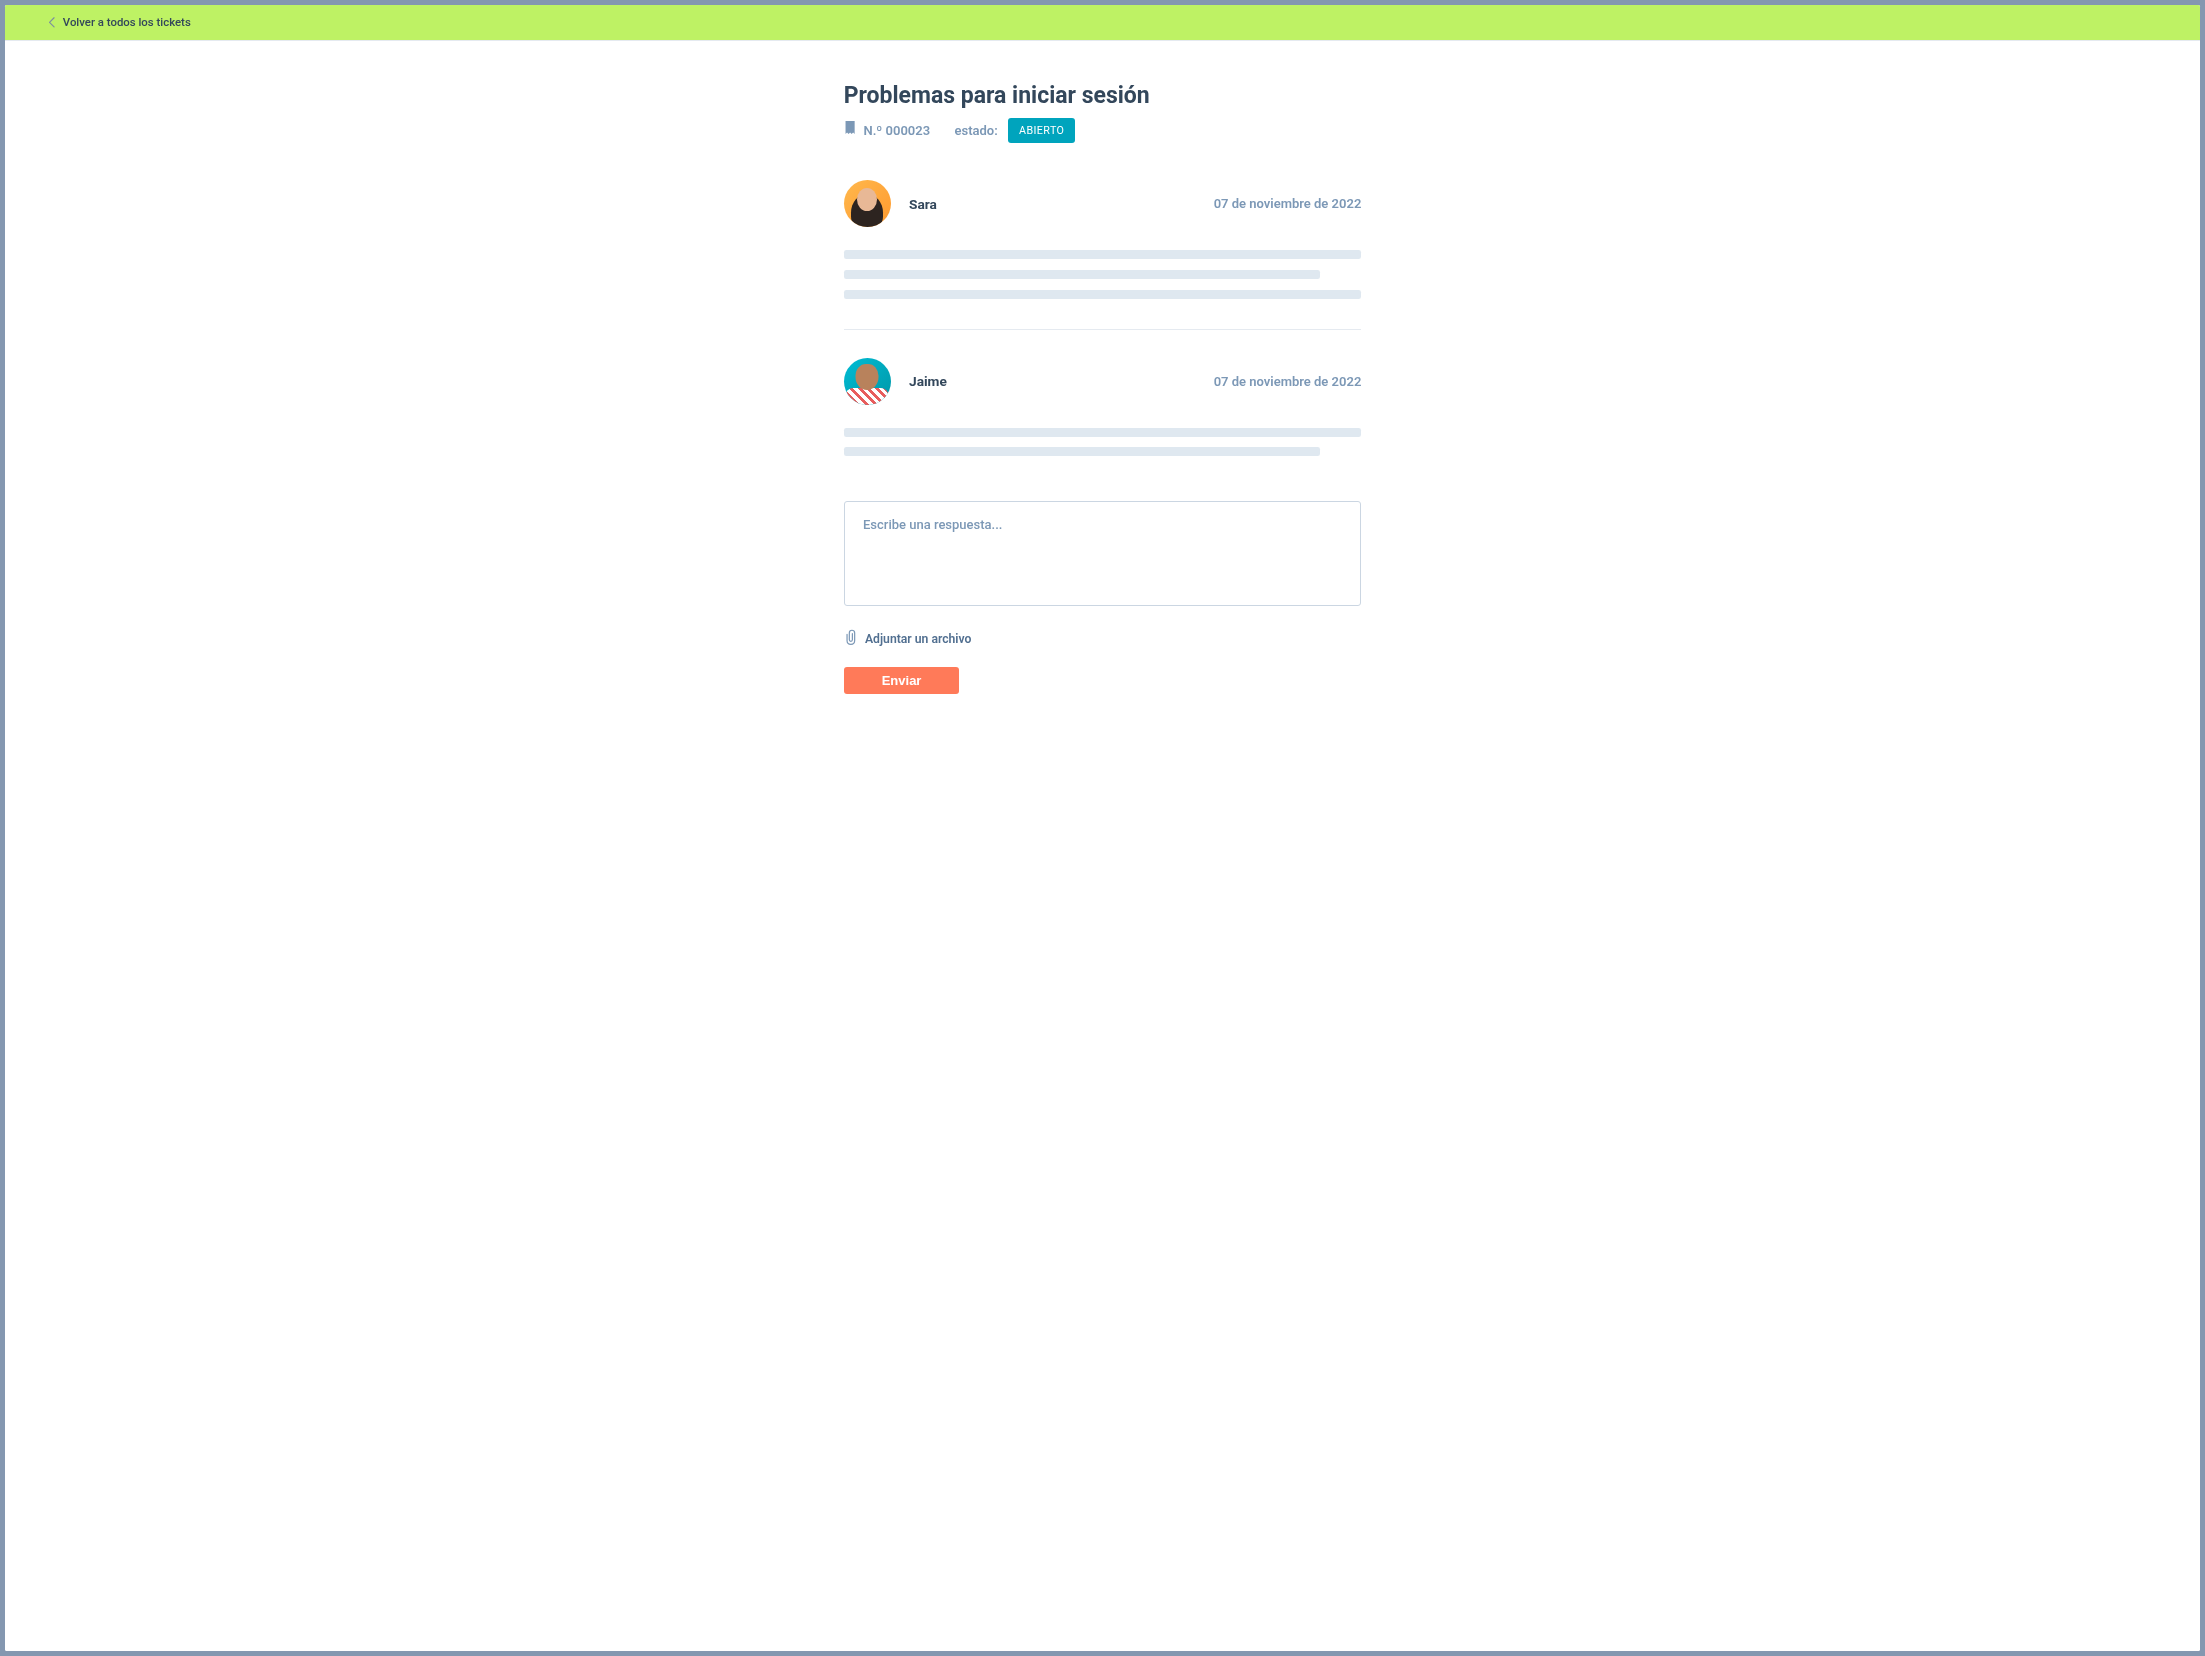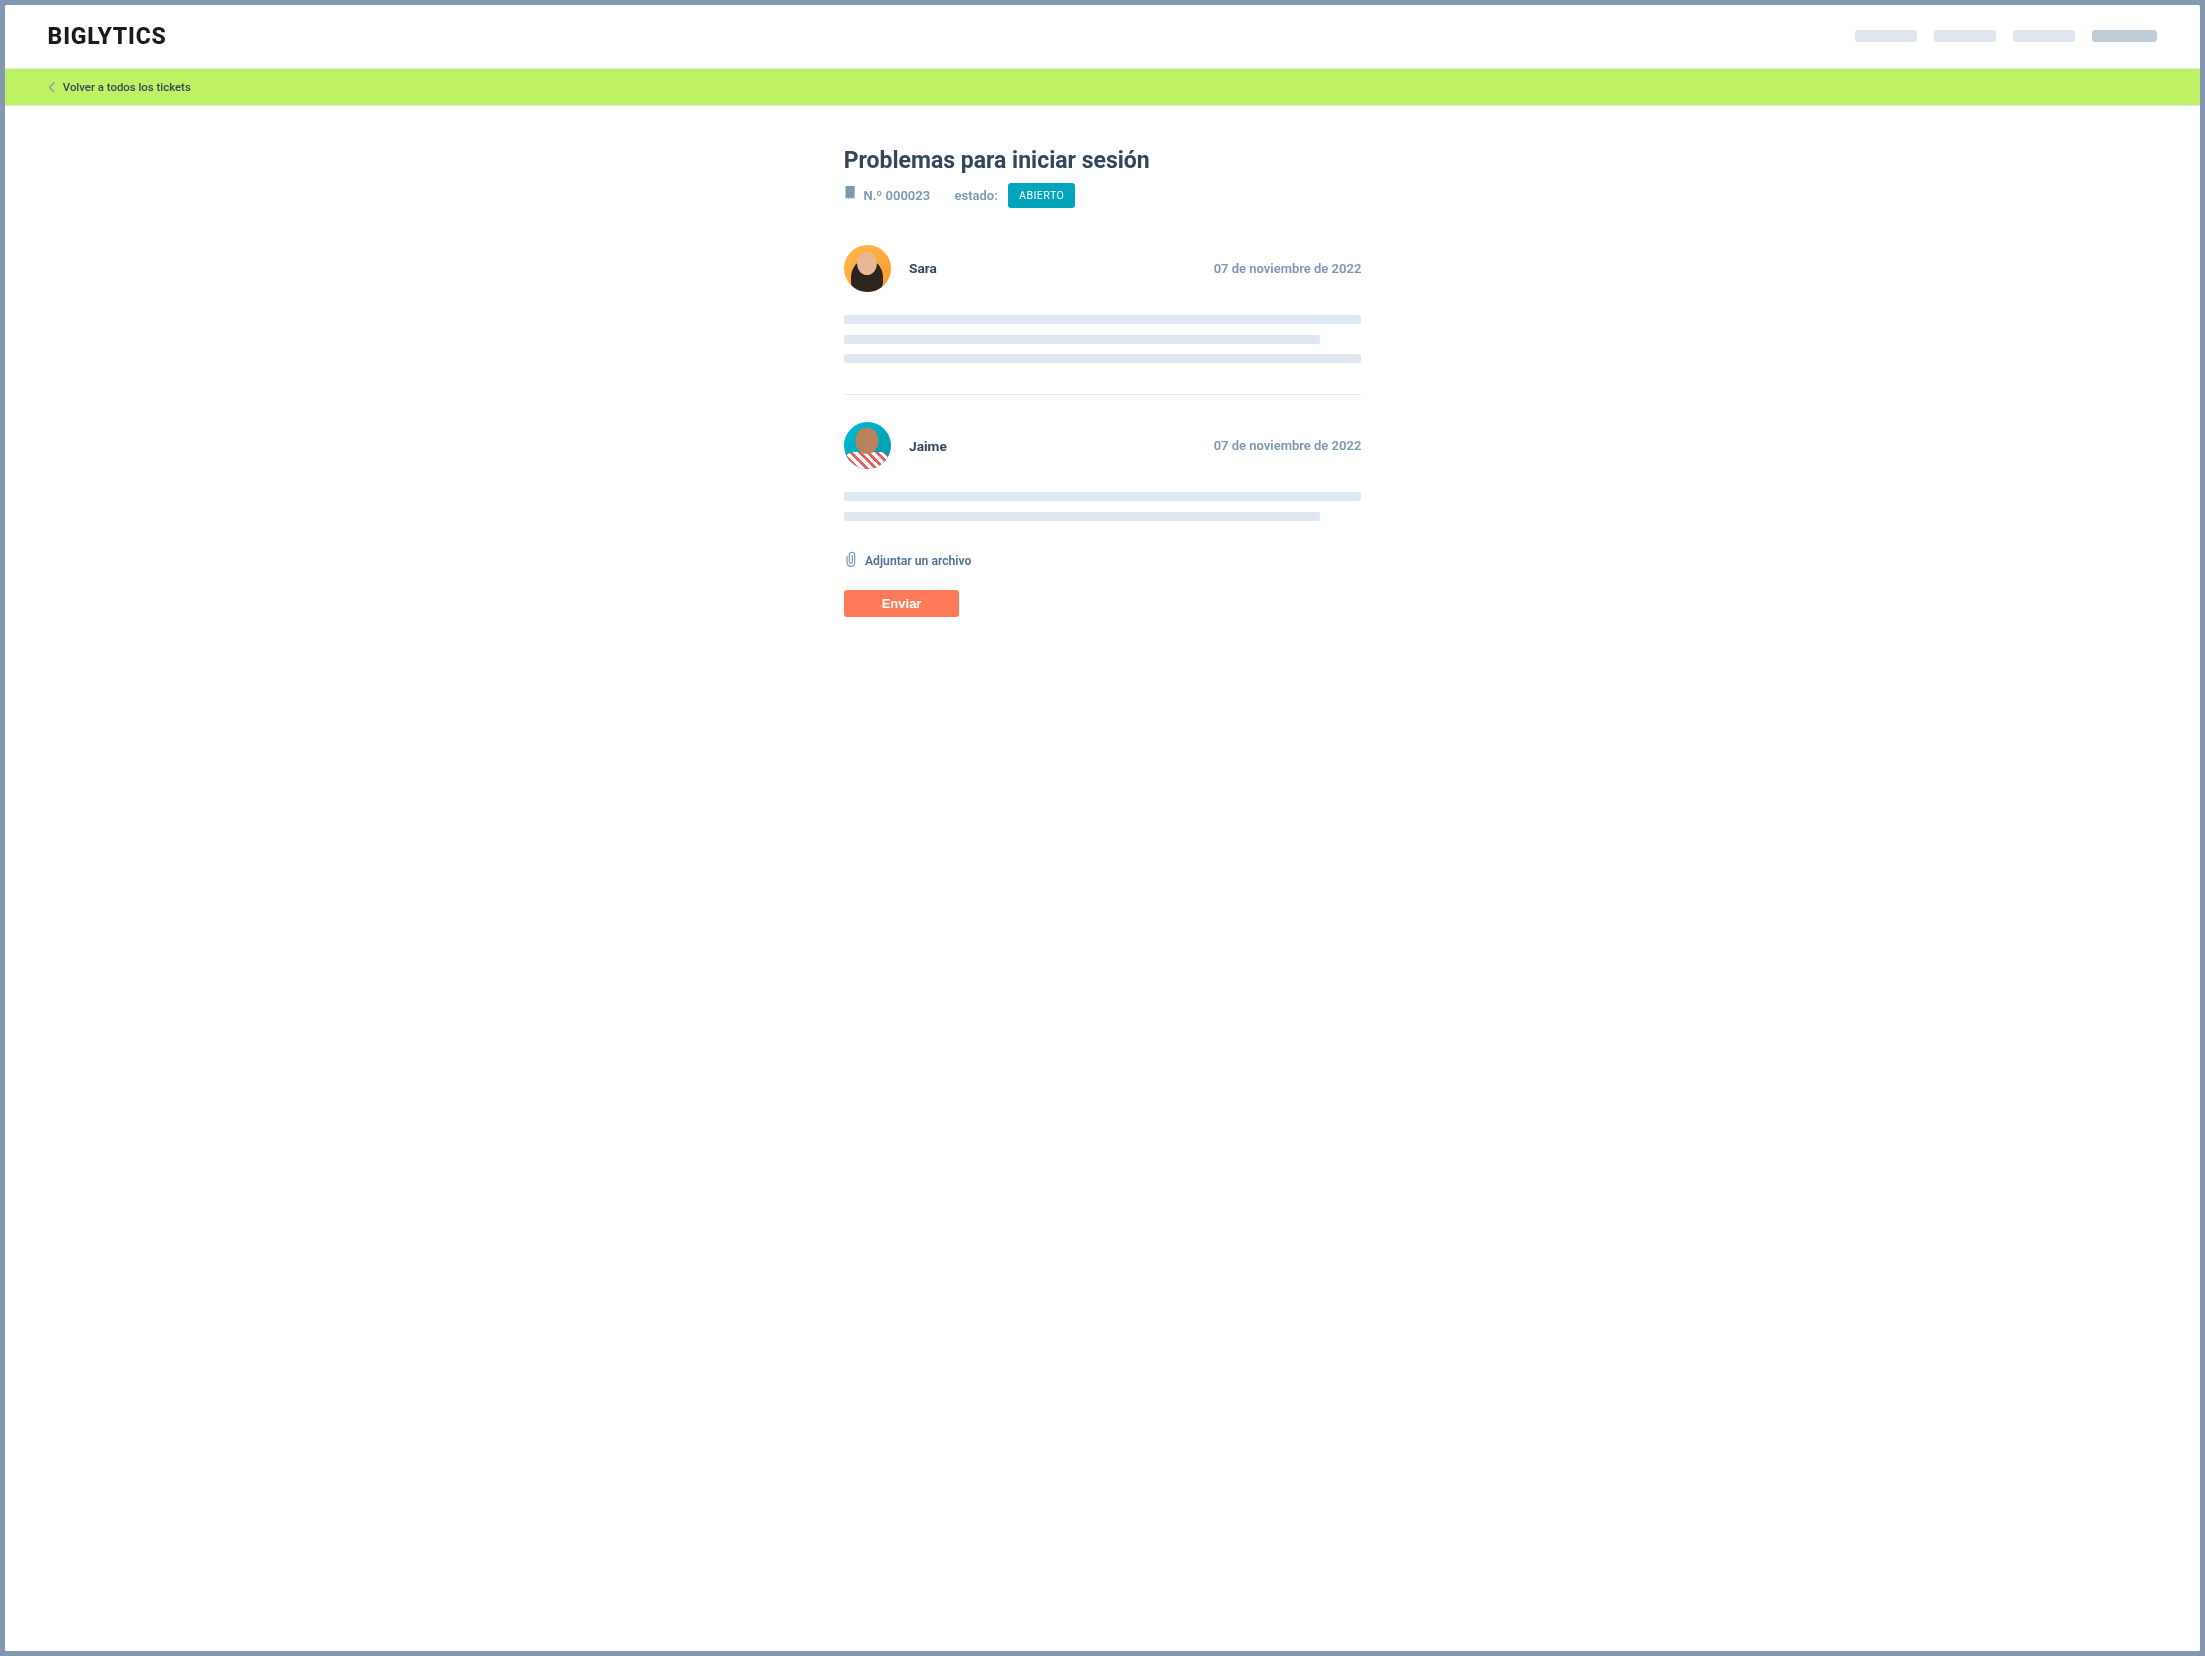--- a/index.html
+++ b/index.html
@@ -280,29 +280,20 @@
       font-weight: 600;
       border-radius: 3px;
       cursor: pointer;
     }
   </style>
 </head>
 <body>
 
 <div class="frame">
 
-  <div class="header">
-    <div class="logo">BIGLYTICS</div>
-    <div class="nav-placeholders">
-      <div class="nav-placeholder np1"></div>
-      <div class="nav-placeholder np2"></div>
-      <div class="nav-placeholder np3"></div>
-      <div class="nav-placeholder np4"></div>
-    </div>
-  </div>
 
   <div class="breadcrumb-bar">
     <span class="chevron">
       <svg width="7.6" height="10.7" viewBox="0 0 8 14" fill="none">
         <path d="M7 1L1 7L7 13" stroke="currentColor" stroke-width="1.5" stroke-linecap="round" stroke-linejoin="round"></path>
       </svg>
     </span>
     <span class="back-link">Volver a todos los tickets</span>
   </div>
 
@@ -347,20 +338,21 @@
         <div class="avatar jaime"></div>
         <div class="author-name">Jaime</div>
         <div class="message-date">07 de noviembre de 2022</div>
       </div>
       <div>
         <div class="content-placeholder" style="width:100%"></div>
         <div class="content-placeholder" style="width:92%"></div>
       </div>
     </div>
 
+    <textarea class="reply-box" placeholder="Escribe una respuesta..." style=""></textarea>
 
     <div class="attach-row">
       <span class="clip-icon">
         <svg width="12.2" height="17" viewBox="0 0 16 22" fill="none" stroke="currentColor" stroke-width="1.6">
           <path d="M4 7 L4 15 C4 18 6 20 9 20 C12 20 14 18 14 15 L14 5 C14 3 12.5 1.5 10.5 1.5 C8.5 1.5 7 3 7 5 L7 14 C7 15 7.8 16 9 16 C10.2 16 11 15 11 14 L11 6" stroke-linecap="round"></path>
         </svg>
       </span>
       <span>Adjuntar un archivo</span>
     </div>
 

